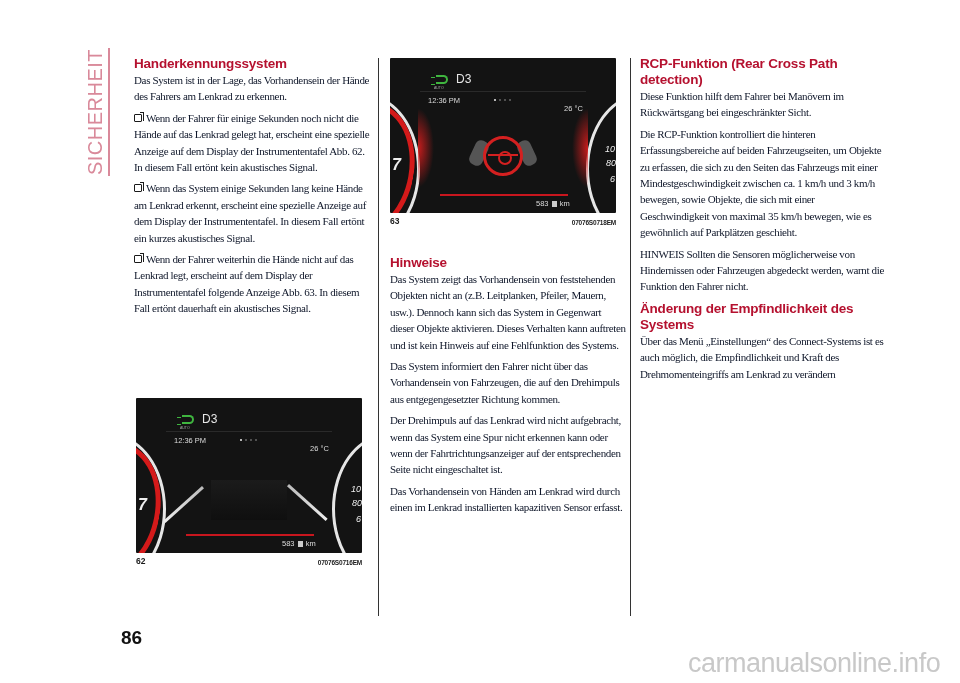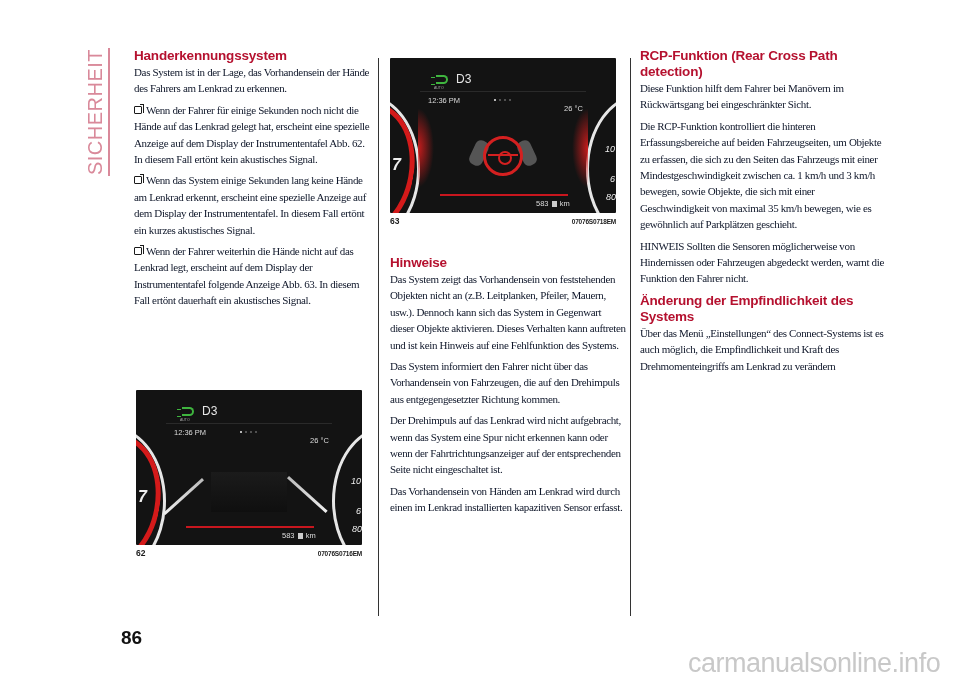--- a/index.html
+++ b/index.html
@@ -14,21 +14,21 @@
     transform-origin: 0 0; transform: translate(0, 128px) rotate(-90deg);
     font-size: 20px; letter-spacing: 0.5px; color: #d9899a; text-align: center;
     line-height: 22px; font-weight: normal;
   }
   .section-tab .bar {
     position: absolute; left: 24px; top: 0; width: 2px; height: 128px; background: #d9899a;
   }
 
   .col-divider { position: absolute; top: 58px; width: 1px; height: 558px; background: #333; }
 
-  .column { position: absolute; top: 48px; }
+  .column { position: absolute; top: 56px; }
   .col1 { left: 134px; width: 236px; }
   .col2 { left: 390px; width: 236px; }
   .col3 { left: 640px; width: 244px; }
 
   h2.heading {
     font-size: 13.5px; font-weight: bold; color: #b5112f; line-height: 16px;
     letter-spacing: -0.2px;
   }
   p.body {
     font-size: 11px; line-height: 16.4px; letter-spacing: -0.35px; color: #0f172a;
@@ -65,21 +65,21 @@
   .cluster .top-arc-left {
     position: absolute; left: -30px; top: -40px; width: 80px; height: 80px;
     border: 8px solid #3a3a3a; border-radius: 50%; border-right-color: transparent; border-bottom-color: transparent;
   }
   .cluster .top-arc-right {
     position: absolute; right: -30px; top: -40px; width: 80px; height: 80px;
     border: 8px solid #3a3a3a; border-radius: 50%; border-left-color: transparent; border-bottom-color: transparent;
   }
   .cluster .gear-num-left { position: absolute; left: 2px; top: 98px; font-size: 16px; color: #eee; font-style: italic; font-weight: bold; }
   .cluster .gauge-num-r1 { position: absolute; right: 1px; top: 86px; font-size: 9px; color: #eee; font-style: italic; }
-  .cluster .gauge-num-r2 { position: absolute; right: 0px; top: 100px; font-size: 9px; color: #eee; font-style: italic; margin-top: 34px; }
+  .cluster .gauge-num-r2 { position: absolute; right: 0px; top: 100px; font-size: 9px; color: #eee; font-style: italic; }
   .cluster .gauge-num-r3 { position: absolute; right: 1px; top: 116px; font-size: 9px; color: #eee; font-style: italic; }
 
   .cluster .light-icon {
     position: absolute; left: 46px; top: 17px; width: 12px; height: 9px;
     border: 2px solid #3fb53f; border-left: none; border-radius: 0 6px 6px 0;
   }
   .cluster .light-icon::before {
     content: ""; position: absolute; left: -5px; top: 0px; width: 4px; height: 6px;
     border-top: 1.5px solid #3fb53f; border-bottom: 1.5px solid #3fb53f;
   }
@@ -124,21 +124,21 @@
   .cluster .wheel::before {
     content: ""; position: absolute; left: 12px; top: 12px; width: 10px; height: 10px;
     border: 2px solid #d42020; border-radius: 50%;
   }
   .cluster .wheel::after {
     content: ""; position: absolute; left: 2px; top: 15px; width: 30px; height: 2px; background: #d42020;
   }
   .cluster .hand-l { position: absolute; left: 82px; top: 82px; width: 14px; height: 26px; background: #555; border-radius: 6px; transform: rotate(25deg); }
   .cluster .hand-r { position: absolute; left: 130px; top: 82px; width: 14px; height: 26px; background: #555; border-radius: 6px; transform: rotate(-25deg); }
 
-  .caption { display: flex; justify-content: space-between; align-items: center; margin-top: 3px; width: 226px; }
+  .caption { display: flex; justify-content: space-between; align-items: flex-end; margin-top: 3px; width: 226px; }
   .caption .fig-num { font-size: 8.5px; font-weight: bold; color: #1a1a1a; }
   .caption .fig-code { font-size: 6.5px; font-weight: bold; color: #1a1a1a; letter-spacing: -0.2px; }
 
   .page-number { position: absolute; left: 121px; top: 627px; font-size: 19px; font-weight: bold; color: #111; }
   .watermark { position: absolute; left: 688px; top: 648px; font-size: 27px; color: #c8c8c8; letter-spacing: -0.5px; }
 </style>
 </head>
 <body>
 
 <div class="section-tab">

